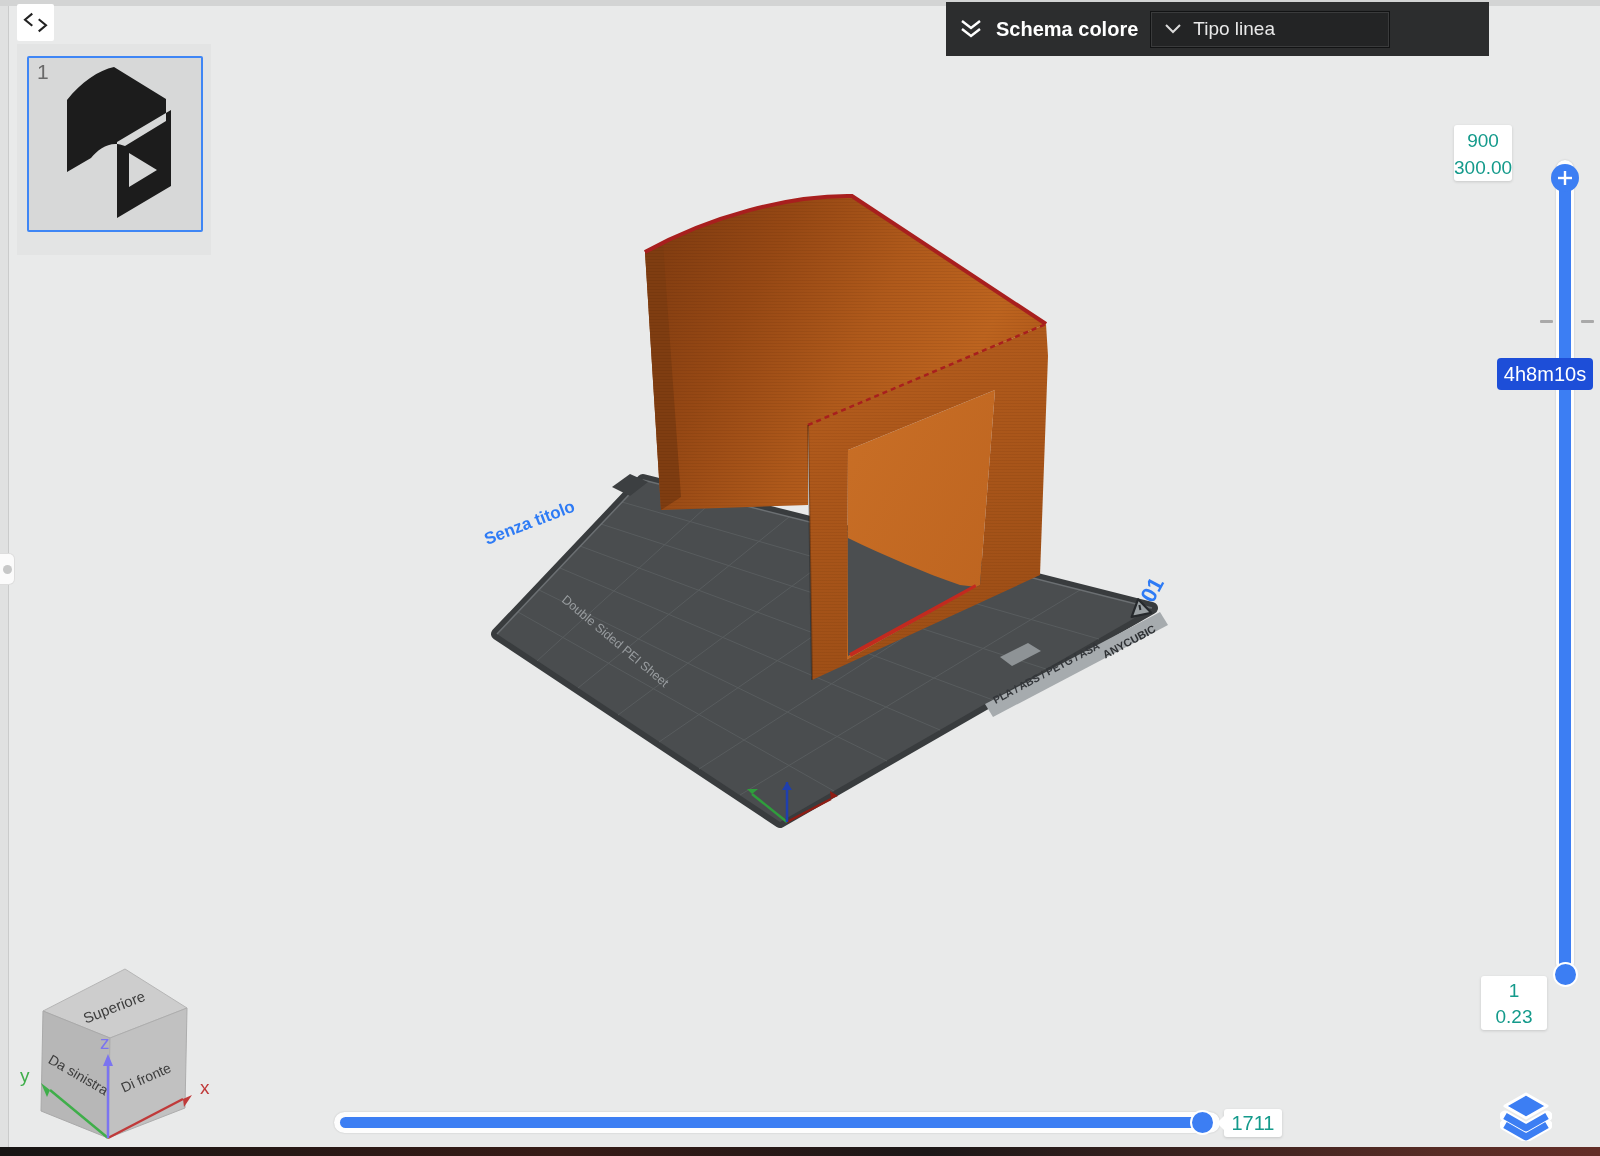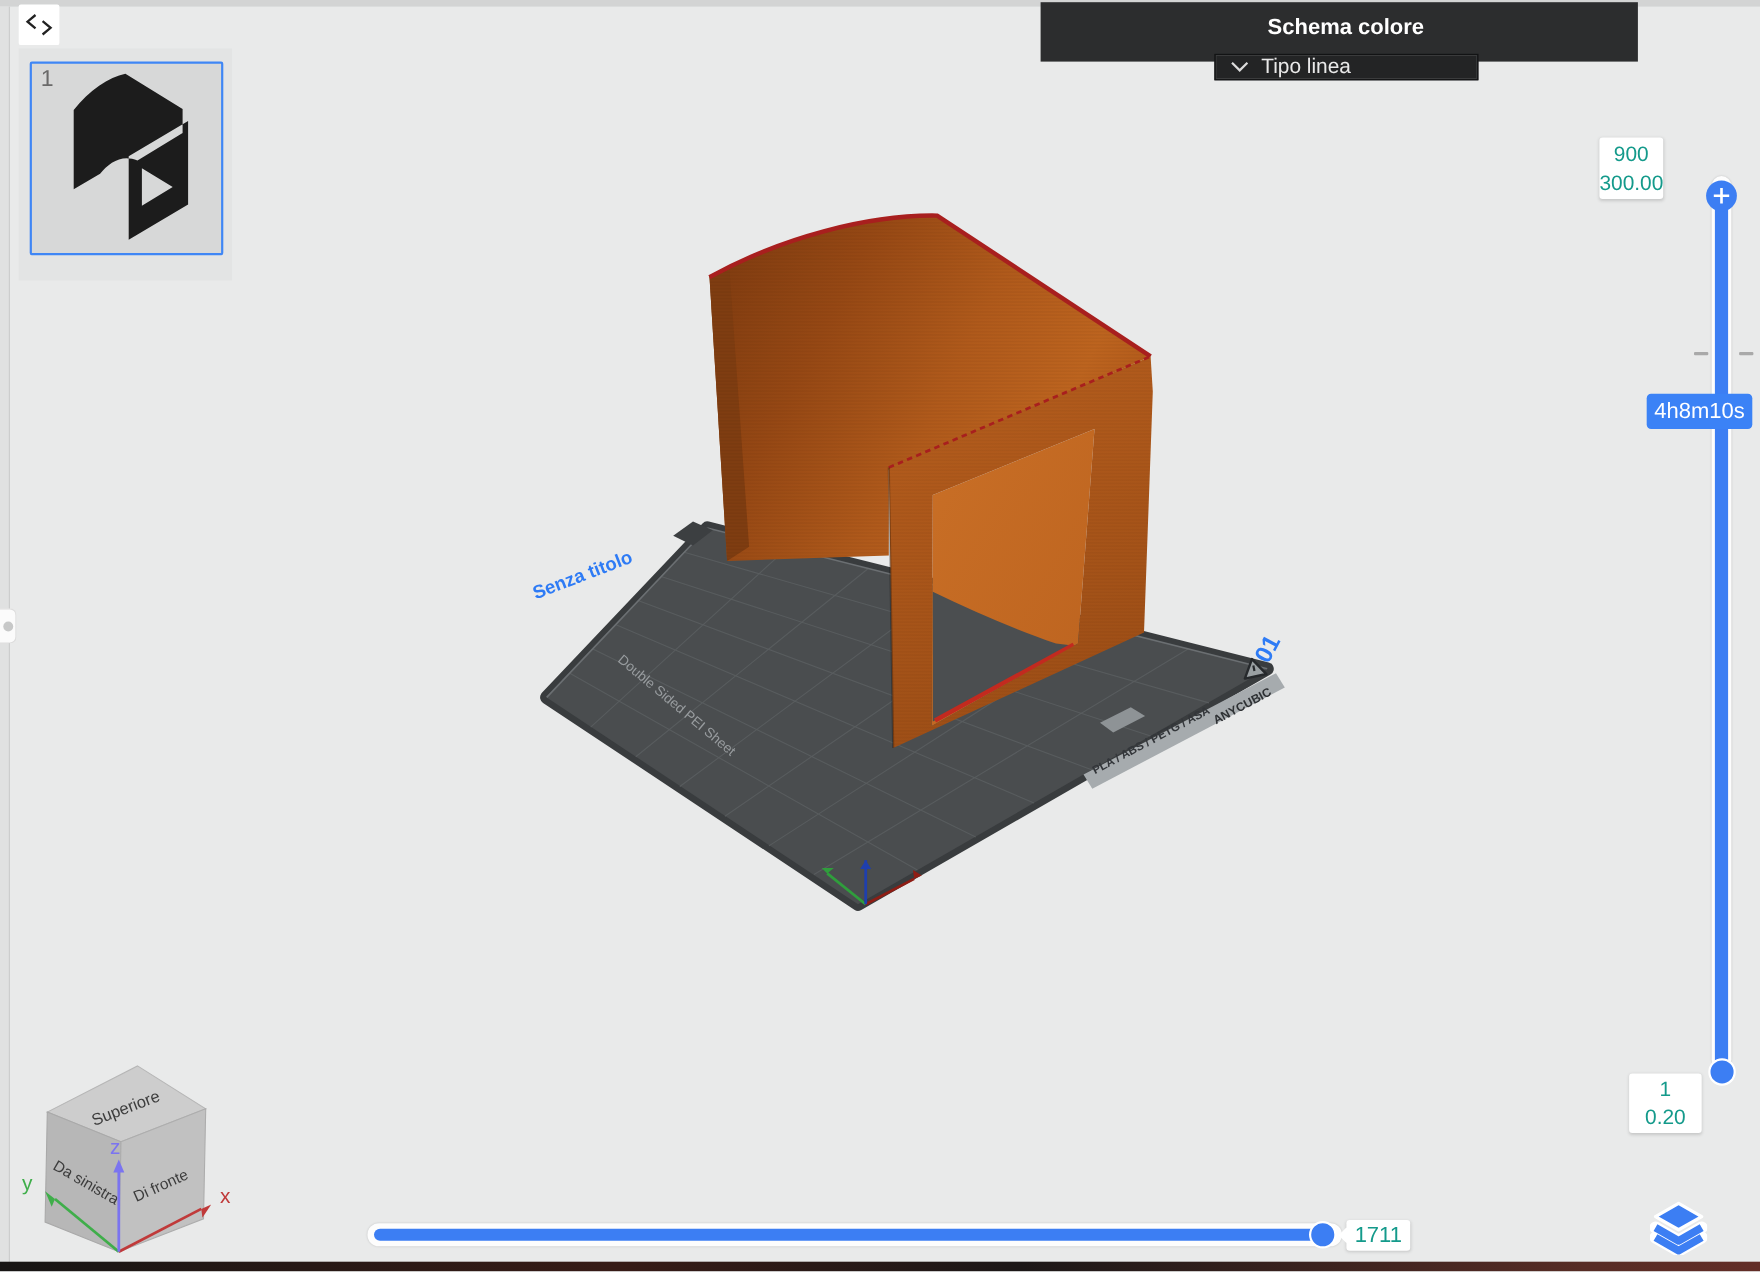--- a/index.html
+++ b/index.html
@@ -11,35 +11,35 @@
   .top-strip{left:0;top:0;width:1600px;height:6px;background:#d3d4d4;}
   .left-strip{left:0;top:6px;width:8px;height:1141px;background:#e0e1e1;border-right:1px solid #cacbcb;}
   .collapse-btn{left:17px;top:4px;width:37px;height:37px;background:#ffffff;border:none;border-radius:2px;cursor:pointer;padding:4px;}
 
   
   .thumb-panel{left:17px;top:44px;width:194px;height:211px;background:#e3e4e4;}
   .thumb{position:absolute;left:10px;top:12px;width:172px;height:172px;background:#d7d8d8;border:2px solid #3f86f5;border-radius:2px;}
   .thumb-index{position:absolute;left:8px;top:2px;font-size:21px;color:#6a6a6a;}
 
   
-  .toolbar{left:946px;top:2px;width:543px;height:54px;background:#2c2d2e;display:flex;align-items:center;padding:0 0 0 12px;box-sizing:border-box;gap:12px;flex-direction:column;}
+  .toolbar{left:946px;top:2px;width:543px;height:54px;background:#2c2d2e;display:flex;align-items:center;padding:0 0 0 12px;box-sizing:border-box;gap:12px;}
   .toolbar-label{color:#ffffff;font-size:20px;font-weight:bold;white-space:nowrap;}
   .dropdown{width:240px;height:37px;background:#232425;border:1px solid #121314;box-shadow:inset 0 0 0 1px #3a3b3c;display:flex;align-items:center;gap:10px;padding:0 12px;box-sizing:border-box;cursor:pointer;text-align:center;}
   .dropdown-label{color:#e9e9e9;font-size:19px;}
 
   
   .v-track{left:1556px;top:160px;width:18px;height:812px;background:#fdfdfd;border-radius:9px;box-shadow:0 0 2px rgba(0,0,0,.18);}
   .v-fill{left:1559px;top:176px;width:12px;height:800px;background:#3c7ef3;border-radius:6px;}
   .v-handle-top{left:1551px;top:164px;width:28px;height:28px;border-radius:50%;background:#3c7ef3;cursor:pointer;}
   .v-handle-bottom{left:1553px;top:962px;width:25px;height:25px;border-radius:50%;background:#3c7ef3;border:2px solid #ffffff;box-sizing:border-box;cursor:pointer;}
   .tick-dash{width:13px;height:3px;background:#a9a9a9;border-radius:1px;}
   .tooltip-light{background:#ffffff;border-radius:3px;box-shadow:0 1px 3px rgba(0,0,0,.15);color:#149a8b;text-align:center;}
   .tt-top{left:1454px;top:125px;width:58px;height:56px;font-size:19px;line-height:27px;padding-top:2px;box-sizing:border-box;}
   .tt-bottom{left:1481px;top:976px;width:66px;height:54px;font-size:19px;line-height:26px;padding-top:2px;box-sizing:border-box;}
-  .tt-time{left:1497px;top:358px;width:96px;height:32px;background:#3b82f6;border-radius:4px;color:#ffffff;font-size:20px;line-height:32px;text-align:center;z-index:5;}
+  .tt-time{left:1497px;top:358px;width:96px;height:32px;background:#1d4ed8;border-radius:4px;color:#ffffff;font-size:20px;line-height:32px;text-align:center;z-index:5;}
 
   
   .h-track{left:334px;top:1112px;width:886px;height:21px;background:#fdfdfd;border-radius:11px;box-shadow:0 0 2px rgba(0,0,0,.18);}
   .h-fill{left:340px;top:1117px;width:866px;height:11px;background:#3c7ef3;border-radius:6px;}
   .h-handle{left:1190px;top:1110px;width:25px;height:25px;border-radius:50%;background:#3c7ef3;border:2px solid #ffffff;box-sizing:border-box;cursor:pointer;}
   .tt-move{left:1224px;top:1109px;width:58px;height:28px;font-size:20px;line-height:28px;}
   .tt-move::before{content:'';position:absolute;left:-5px;top:9px;width:10px;height:10px;background:#ffffff;transform:rotate(45deg);}
 
   .layers-btn{left:1500px;top:1091px;width:52px;height:50px;background:transparent;border:none;cursor:pointer;padding:0;}
 
@@ -197,21 +197,21 @@
       <line x1="14" y1="7" x2="14" y2="21" stroke="#fff" stroke-width="2.4"></line>
     </svg>
   </div>
   <div class="abs v-handle-bottom"></div>
   <div class="abs tooltip-light tt-top">
     <div>900</div>
     <div>300.00</div>
   </div>
   <div class="abs tooltip-light tt-bottom">
     <div>1</div>
-    <div>0.20</div>
+    <div>0.23</div>
   </div>
   <div class="abs tt-time">4h8m10s</div>
 
   <div class="abs h-track"></div>
   <div class="abs h-fill"></div>
   <div class="abs h-handle"></div>
   <div class="abs tooltip-light tt-move">1711</div>
 
   <button class="abs layers-btn">
     <svg width="52" height="50" viewBox="0 0 52 50">

